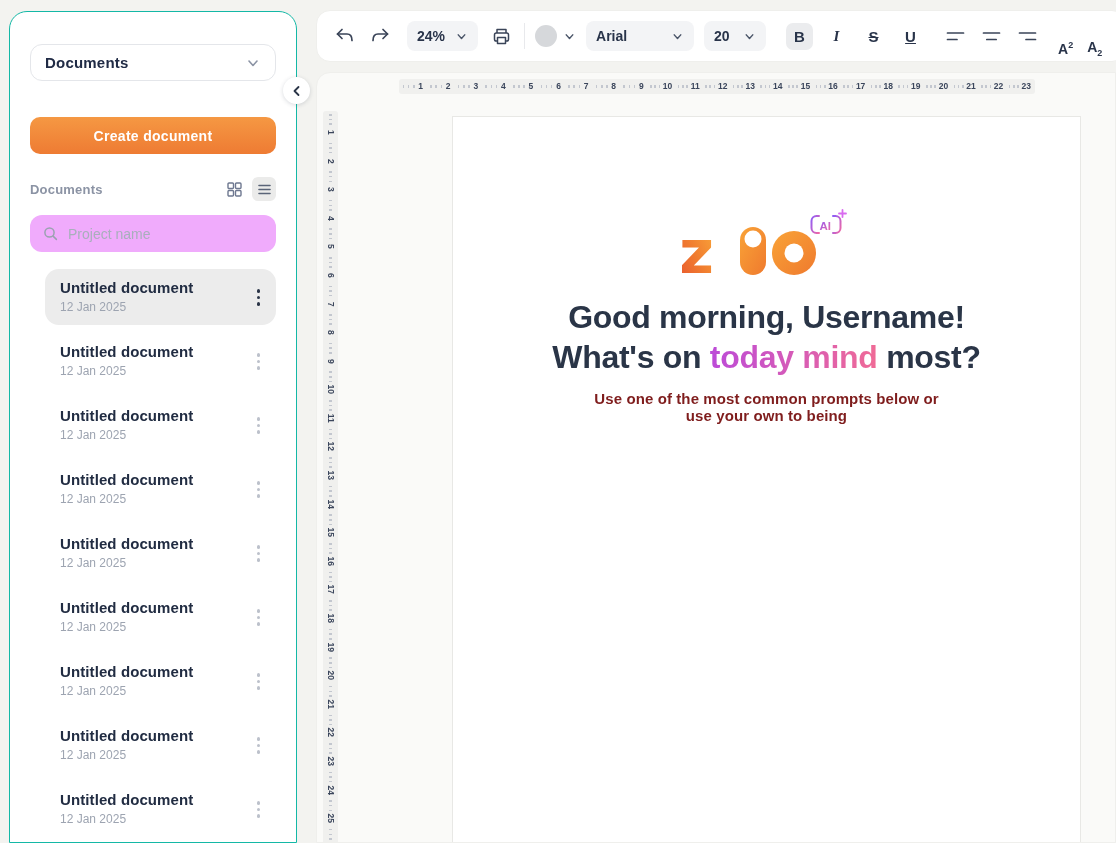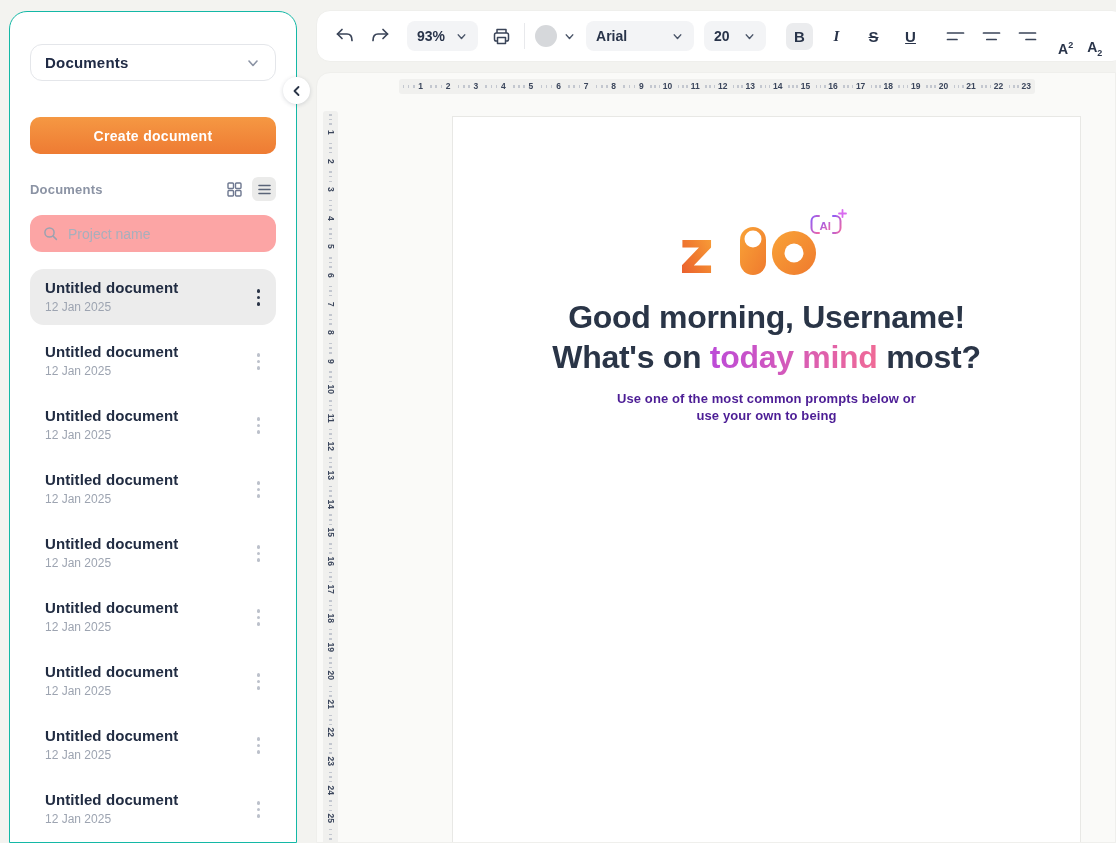--- a/index.html
+++ b/index.html
@@ -34,32 +34,32 @@
     margin-top:23px; display:flex; align-items:center; justify-content:space-between;
   }
   .docs-header .section-label { font-size:13px; font-weight:600; color:#8B93A4; letter-spacing:.2px; }
   .view-toggles { display:flex; align-items:center; gap:6px; }
   .view-btn {
     width:24px; height:24px; border-radius:6px; display:flex; align-items:center; justify-content:center;
     cursor:pointer; background:transparent;
   }
   .view-btn.active { background:#EBEBEA; }
   .search-box {
-    margin-top:14px; height:37px; background:#fca5a5; border-radius:12px;
+    margin-top:14px; height:37px; background:#f0abfc; border-radius:12px;
     display:flex; align-items:center; padding:0 12px; gap:9px;
   }
   .search-box input {
     border:none; background:transparent; outline:none; flex:1;
     font-size:14px; font-family:"Liberation Sans", sans-serif; color:#3A455C;
   }
   .search-box input::placeholder { color:#A8AFBC; font-weight:500; }
   .doc-list { margin-top:17px; }
   .doc-item {
     height:56px; margin-bottom:8px; border-radius:14px; padding:10px 12px 0 15px;
-    display:flex; justify-content:space-between; cursor:pointer;
+    display:flex; justify-content:space-between; cursor:pointer;margin-left:15px;
   }
   .doc-item.selected { background:#ECECEC; }
   .doc-item .title { font-size:15px; font-weight:700; color:#212C42; letter-spacing:.1px; }
   .doc-item .date  { font-size:12px; font-weight:500; color:#9DA4B1; margin-top:4px; }
   .kebab { display:flex; flex-direction:column; gap:3px; padding:6px 4px; align-self:flex-start; margin-top:4px; cursor:pointer; }
   .kebab i { width:3.5px; height:3.5px; border-radius:50%; background:#BCC1CB; display:block; }
   .doc-item.selected .kebab i { background:#2A3447; }
 
   .collapse-btn {
     position:absolute; left:283px; top:77px; width:27px; height:27px; border-radius:50%;
@@ -123,22 +123,22 @@
   .logo-wrap { margin-top:92px; }
   .greeting {
     margin-top:16px; text-align:center; font-size:32px; font-weight:700;
     color:#2A3547; line-height:40px; letter-spacing:-.3px;
   }
   .hl {
     background:linear-gradient(90deg,#BC4BD8 0%, #F06B96 100%);
     -webkit-background-clip:text; background-clip:text; color:transparent;
   }
   .subtitle {
-    margin-top:13px; text-align:center; font-size:13px; font-weight:600;
-    color:#4c1d95; line-height:17px; letter-spacing:.1px;
+    margin-top:13px; text-align:center; font-size:15px; font-weight:600;
+    color:#7f1d1d; line-height:17px; letter-spacing:.1px;
   }
 </style>
 </head>
 <body>
 
 <aside class="sidebar">
 
   <div class="doc-type-select">
     <span class="label">Documents</span>
     <span>
@@ -307,21 +307,21 @@
   <span class="tb-icon-btn">
     <svg width="21" height="20" viewBox="0 0 21 20">
         <g fill="none" stroke="#3A4458" stroke-width="1.7" stroke-linecap="round" stroke-linejoin="round">
           <polyline points="13,3.5 17.5,8 13,12.5"></polyline>
           <path d="M17.5 8 H8 C4.7 8 3 10.4 3 14.5"></path>
         </g>
       </svg>
   </span>
 
   <div class="tb-pill" style="margin-left:4px;">
-    <span class="val">93%</span>
+    <span class="val">24%</span>
     <svg width="13" height="13" viewBox="0 0 16 16">
         <polyline points="4,6 8,10.5 12,6" fill="none" stroke="#4A5568" stroke-width="1.8" stroke-linecap="round" stroke-linejoin="round"></polyline>
       </svg>
   </div>
 
   <span class="tb-icon-btn">
     <svg width="21" height="21" viewBox="0 0 21 21">
         <g fill="none" stroke="#3A4458" stroke-width="1.5" stroke-linejoin="round">
           <path d="M6 7 V3.5 H15 V7"></path>
           <rect x="3.5" y="7" width="14" height="8" rx="1.8"></rect>

